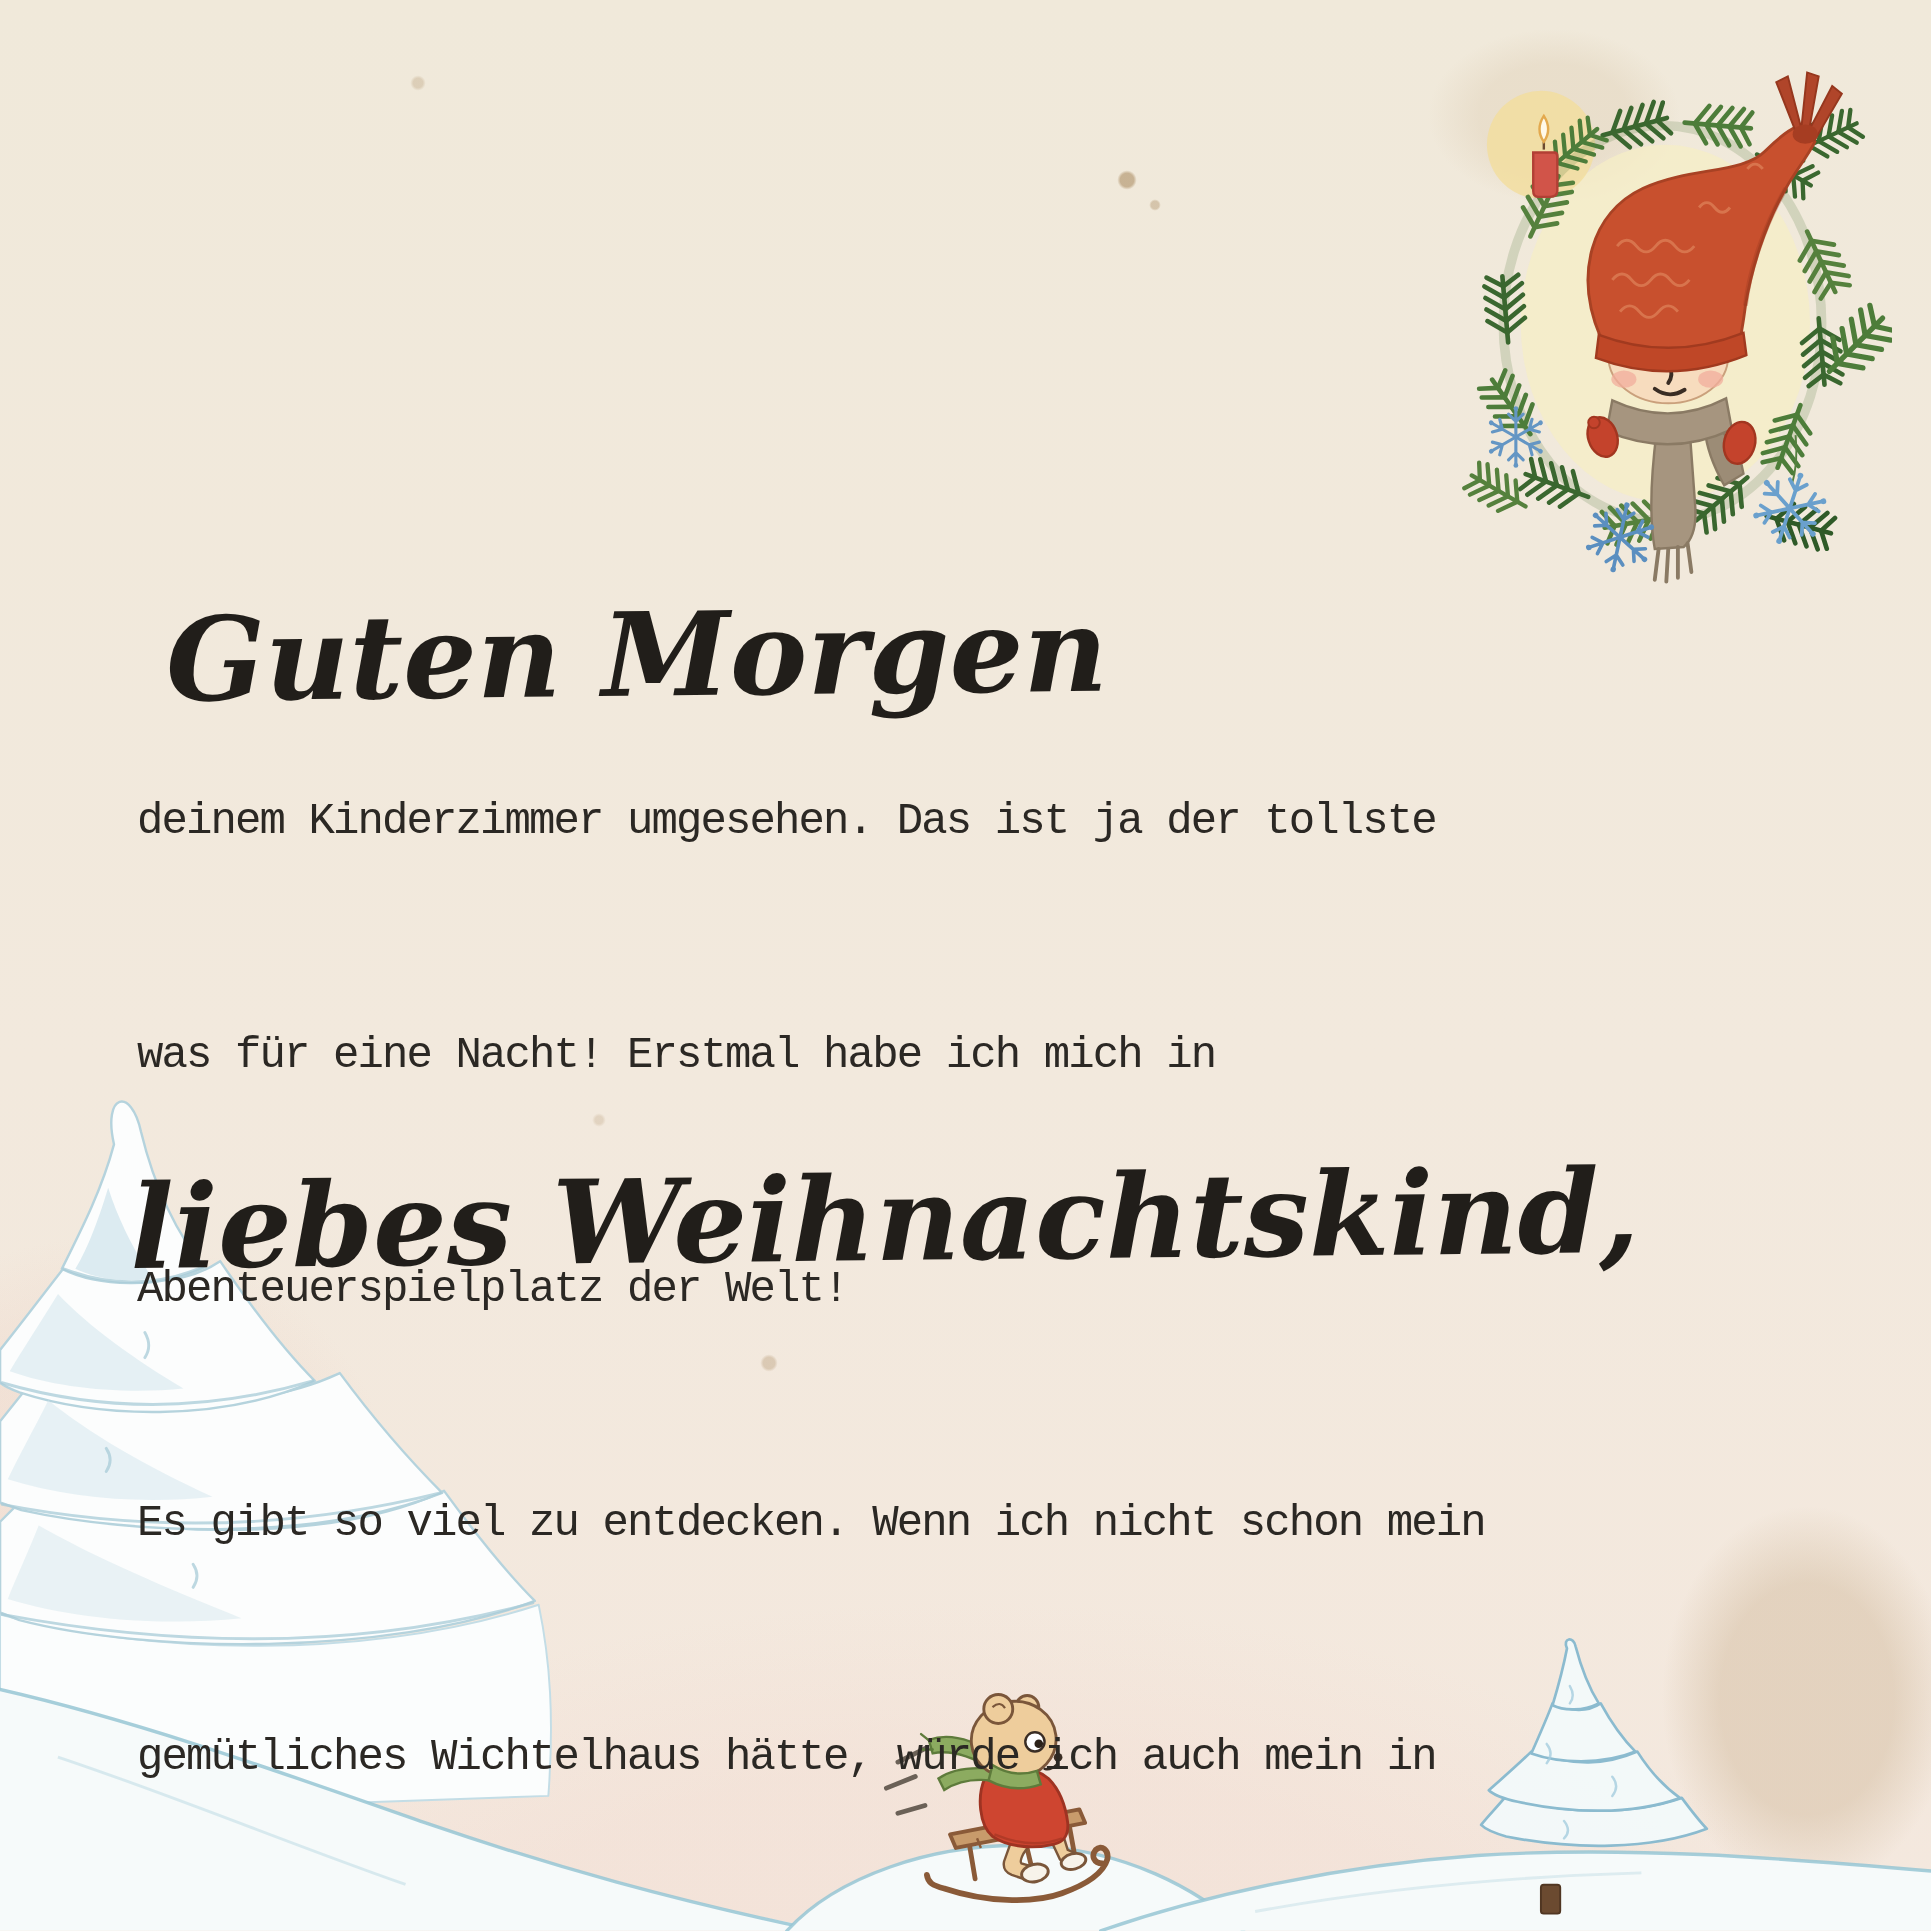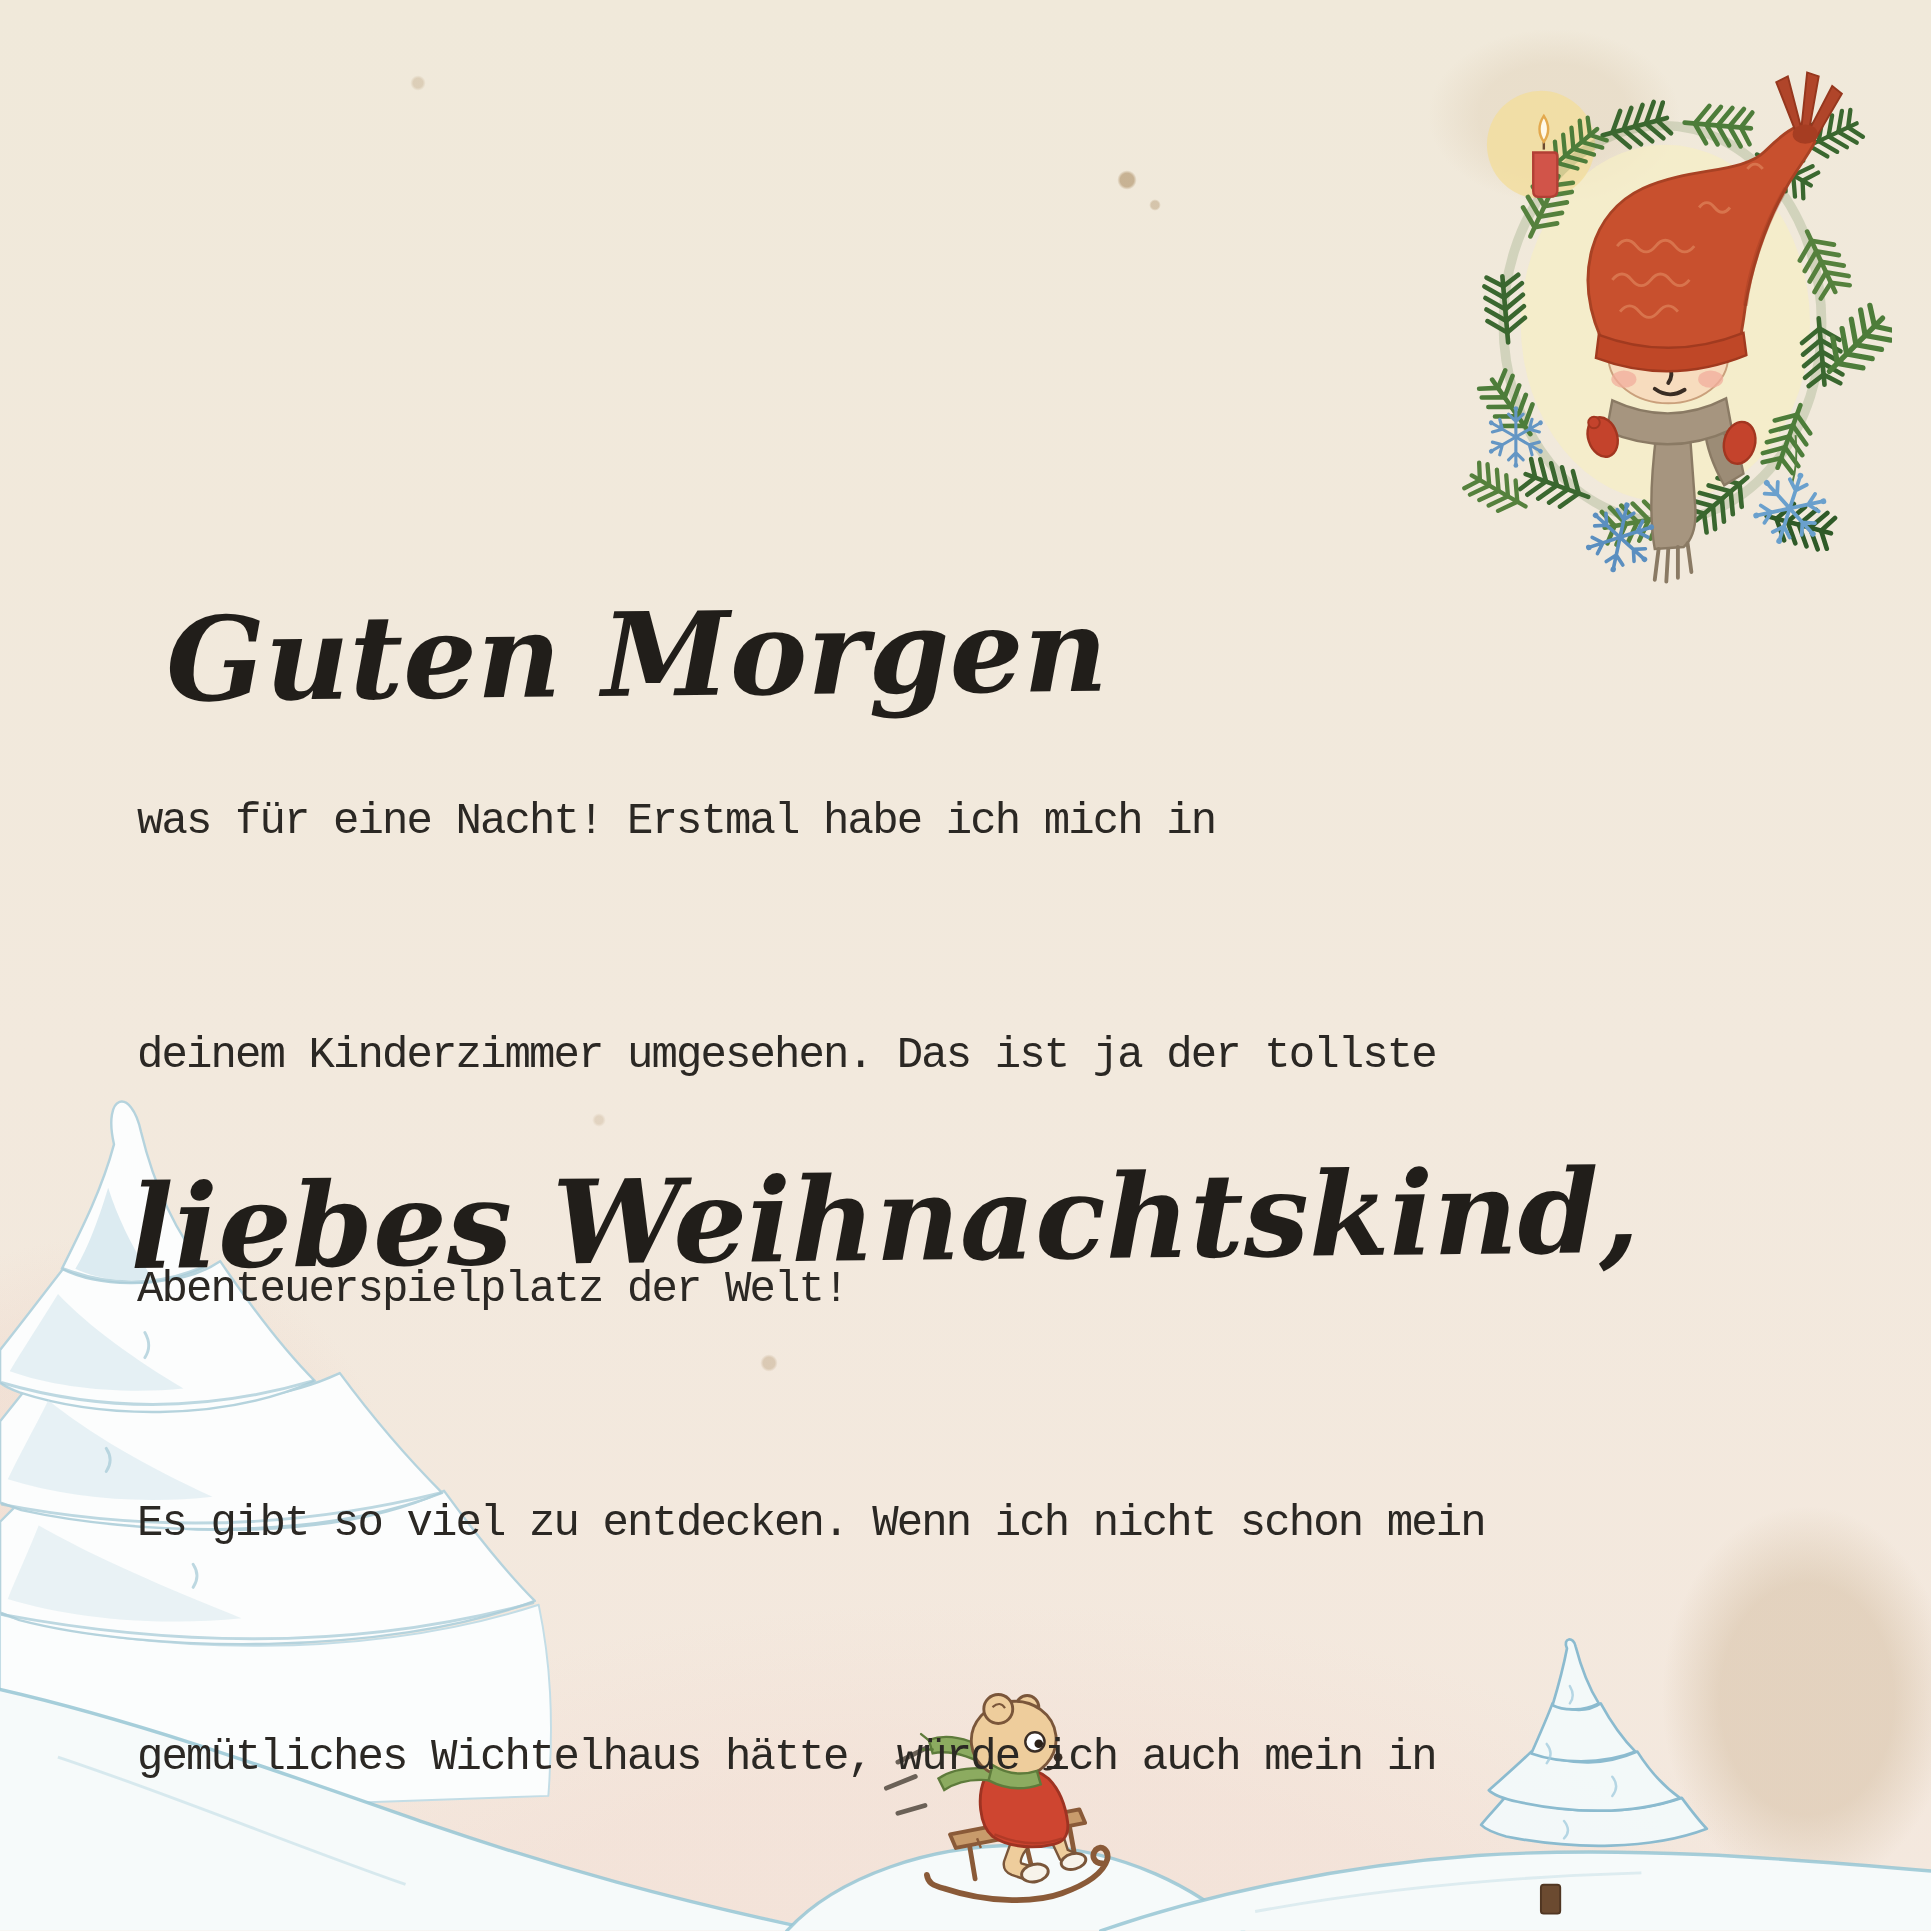--- a/index.html
+++ b/index.html
@@ -46,22 +46,22 @@
 <body>
 
 <div class="stains"></div>
 
 <div class="title">
   <div class="t1">Guten Morgen</div>
   <div class="t2">liebes Weihnachtskind,</div>
 </div>
 
 <div class="letter-body">
+  <div>deinem Kinderzimmer umgesehen. Das ist ja der tollste</div>
   <div>was für eine Nacht! Erstmal habe ich mich in</div>
-  <div>deinem Kinderzimmer umgesehen. Das ist ja der tollste</div>
   <div>Abenteuerspielplatz der Welt!</div>
   <div>Es gibt so viel zu entdecken. Wenn ich nicht schon mein</div>
   <div>gemütliches Wichtelhaus hätte, würde ich auch mein in</div>
   
   
   
   
   
   
   

